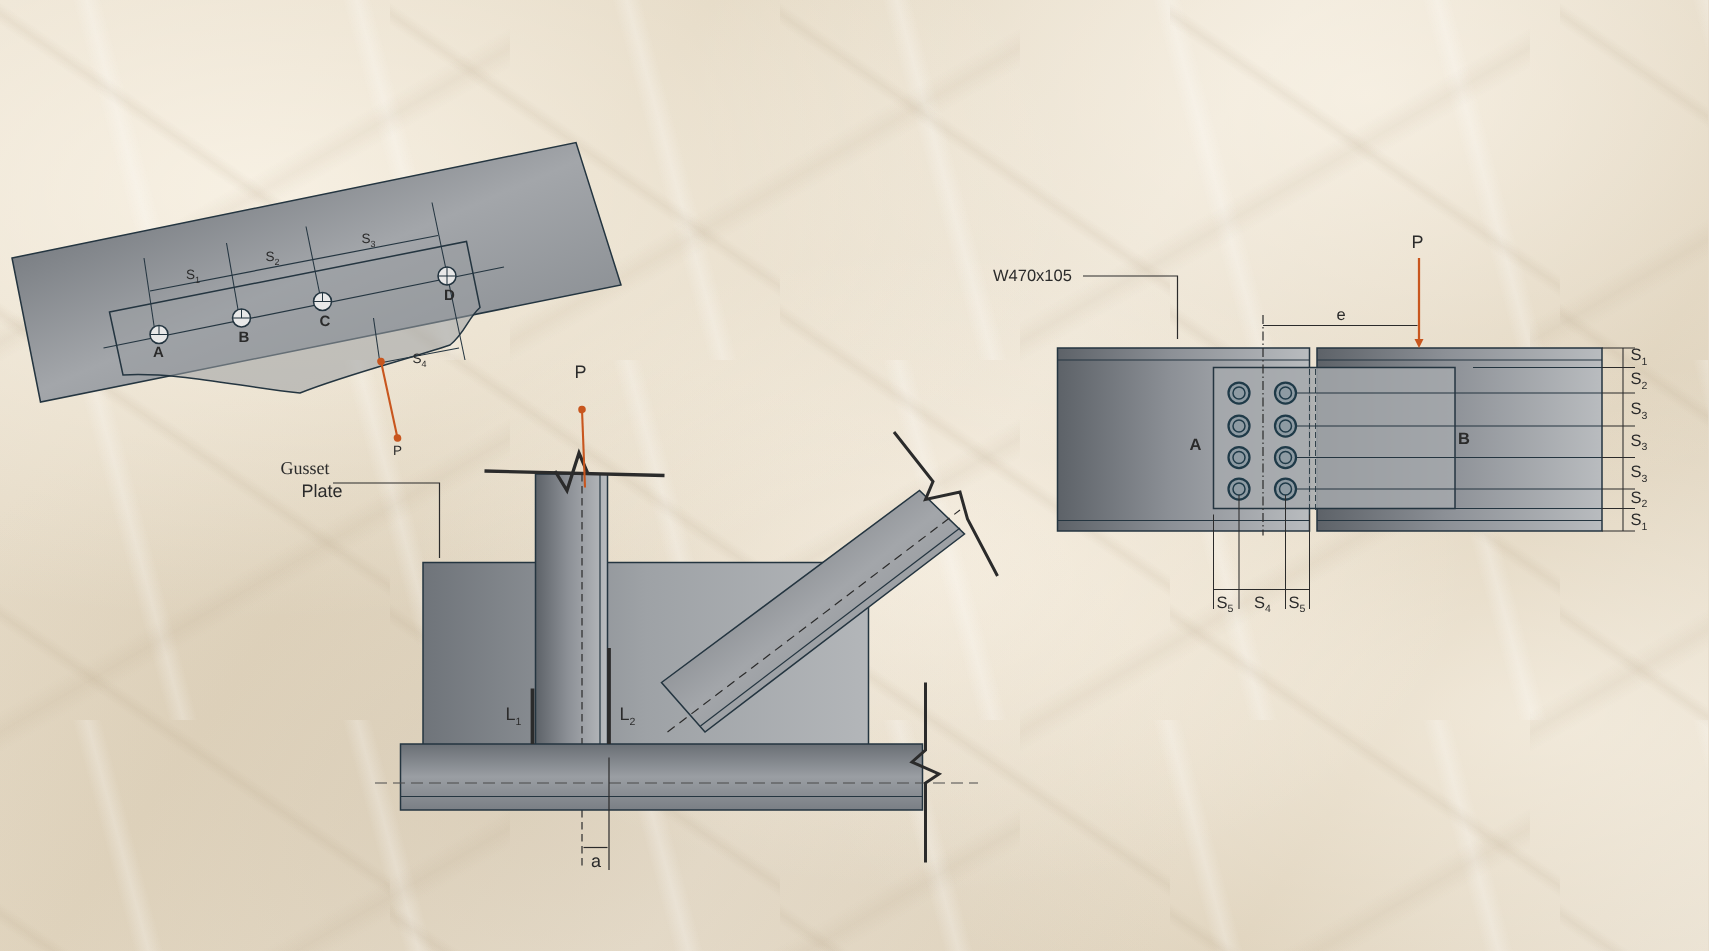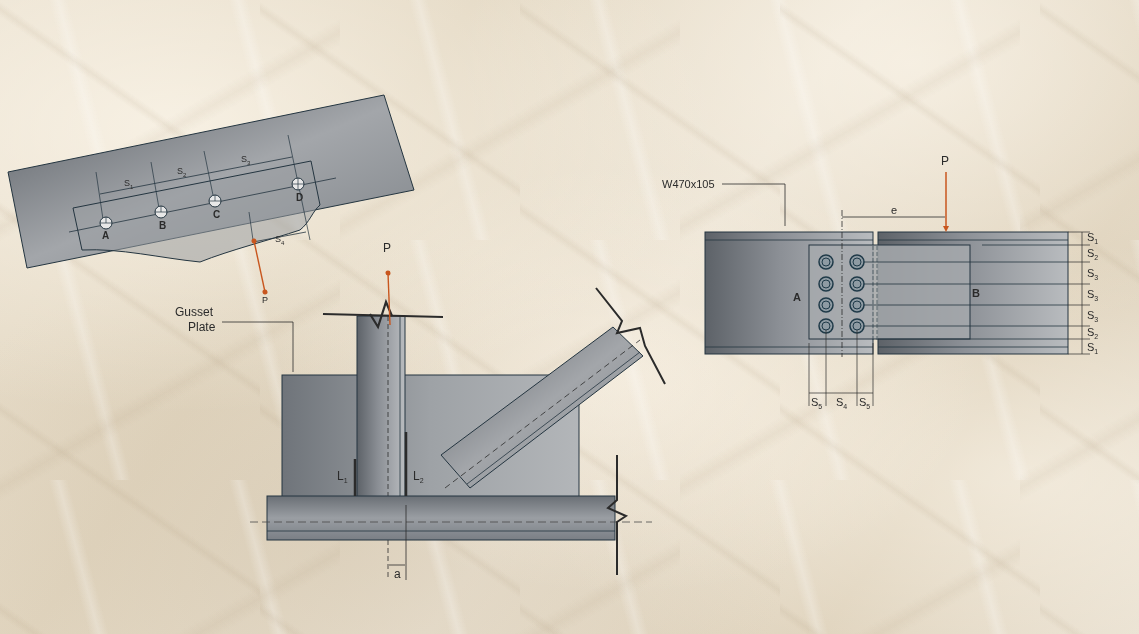--- a/index.html
+++ b/index.html
@@ -221,22 +221,22 @@
 <span class="html-label" style="left:159px;top:221px;font-weight:bold;font-size:10px;">B</span>
 <span class="html-label" style="left:213px;top:210px;font-weight:bold;font-size:10px;">C</span>
 <span class="html-label" style="left:296px;top:193px;font-weight:bold;font-size:10px;">D</span>
 
 <span class="html-label" style="left:124px;top:179px;font-size:9px;"><span>S</span><sub style="font-size:6px">1</sub></span>
 <span class="html-label" style="left:177px;top:167px;font-size:9px;"><span>S</span><sub style="font-size:6px">2</sub></span>
 <span class="html-label" style="left:241px;top:155px;font-size:9px;"><span>S</span><sub style="font-size:6px">3</sub></span>
 <span class="html-label" style="left:275px;top:235px;font-size:9px;"><span>S</span><sub style="font-size:6px">4</sub></span>
 <span class="html-label" style="left:262px;top:296px;font-size:9px;">P</span>
 
-<span class="html-label" style="left:175px;top:306px;">Gusset</span>
-<span class="html-label" style="left:188px;top:321px;">Plate</span>
+<span class="html-label" style="left:187px;top:306px;font-family:Liberation Serif, serif;">Gusset</span>
+<span class="html-label" style="left:201px;top:321px;">Plate</span>
 <span class="html-label" style="left:383px;top:242px;">P</span>
 <span class="html-label" style="left:337px;top:470px;"><span>L</span><sub style="font-size:7px">1</sub></span>
 <span class="html-label" style="left:413px;top:470px;"><span>L</span><sub style="font-size:7px">2</sub></span>
 <span class="html-label" style="left:394px;top:568px;">a</span>
 
 <span class="html-label" style="left:662px;top:179px;font-size:11px;">W470x105</span>
 <span class="html-label" style="left:941px;top:155px;">P</span>
 <span class="html-label" style="left:891px;top:205px;font-size:11px;">e</span>
 <span class="html-label" style="left:793px;top:292px;font-weight:bold;font-size:11px;">A</span>
 <span class="html-label" style="left:972px;top:288px;font-weight:bold;font-size:11px;">B</span>

